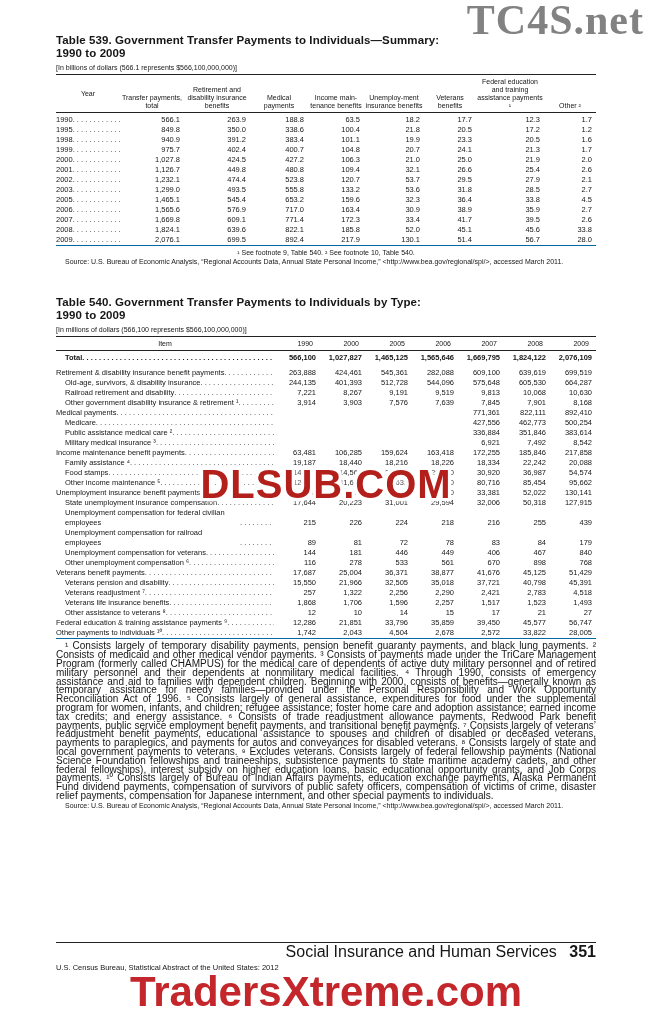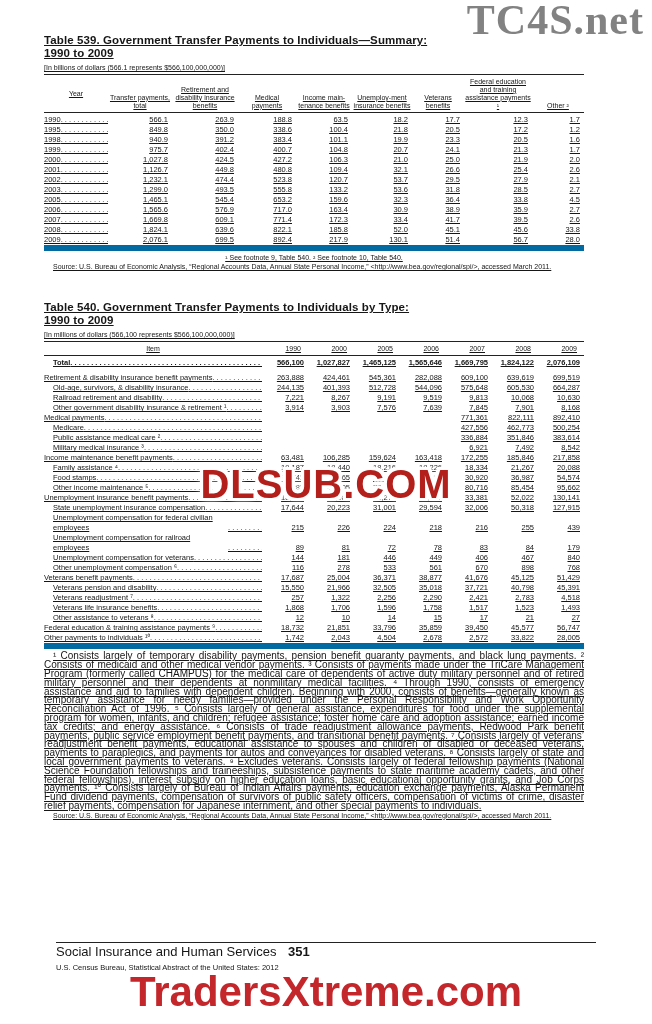--- a/index.html
+++ b/index.html
@@ -1,28 +1,28 @@
 <!DOCTYPE html>
 <html><head>
 <meta charset="utf-8">
 <style>
   * { margin:0; padding:0; box-sizing:border-box; }
   html,body { background:#ffffff; }
   .page {
     position:relative; width:652px; height:1024px; background:#ffffff;
     font-family:"Liberation Sans", sans-serif; color:#161616; overflow:hidden;
   }
-  .content { position:absolute; left:44px; top:34px; width:540px;text-decoration:underline; }
+  .content { position:absolute; left:56px; top:34px; width:540px; }
 
   .tbl-title { font-size:11.5px; font-weight:700; line-height:13px; letter-spacing:.1px; }
   .tbl-title.second { margin-top:30px; }
   .unit-note { font-size:7px; margin:4px 0 3px; }
 
   table { width:100%; border-collapse:collapse; table-layout:fixed; }
-  .t539, .t540 { border-top:1px solid #222; border-bottom:6px solid #0369a1; }
+  .t539, .t540 { border-top:1px solid #222; border-bottom:1px solid #0369a1; }
   th { font-weight:400; font-size:7px; line-height:7.9px; vertical-align:bottom;
        text-align:center; border-bottom:1px solid #222; padding:3px 1px 2px; }
   th.year-h { vertical-align:middle; }
   th.item-h { vertical-align:middle; }
   th.year-col { text-align:right; padding-right:7px; }
   td { font-size:7.5px; line-height:10px; vertical-align:bottom; }
   td.num { text-align:right; padding-right:4px; }
   tr.first-body td { padding-top:2px; }
   tr.gap td { padding-bottom:5px; }
   tr.bold td { font-weight:700; }
@@ -34,21 +34,21 @@
   .leader-flex .dots { flex:1 1 6px; overflow:hidden; white-space:nowrap; }
   .dots::after { content:". . . . . . . . . . . . . . . . . . . . . . . . . . . . . . . . . . . . . . . . . . . . . . . . . . . . . . . . . . . . . . . . . . . . . . . . . ."; }
 
   .fn { font-size:7px; line-height:8.4px; }
   .fn.center { text-align:center; margin-top:3px; }
   .fn.src { text-indent:9px; margin-top:1px; overflow-wrap:anywhere; }
   .fn.para { margin-top:3px; text-indent:9px; text-align:justify; font-size:10px; line-height:8.8px; }
 
   .footer { position:absolute; left:56px; width:540px; top:942px; }
   .footer-rule { border-top:1px solid #222; height:0; margin-bottom:3px; }
-  .footer-line { font-size:13px; line-height:12px; }
+  .footer-line { text-align:right; font-size:16px; line-height:12px; }
   .footer-line .pagenum { font-weight:700; margin-left:8px; }
   .bureau { font-size:7.5px; margin-top:5px; text-align:left; }
 
   
   .wm-top {
     position:absolute; top:-4px; right:8px; font-family:"Liberation Serif", serif;
     font-weight:700; font-size:42px; color:#828282; letter-spacing:1px; z-index:5;
   }
   .wm-mid {
     position:absolute; top:462px; left:0; right:0; text-align:center; z-index:6;
@@ -505,21 +505,21 @@
               <div class="leader-flex ind1">
                 <span class="lbl">Family assistance ⁴</span>
                 <span class="dots"></span>
               </div>
             </td>
             <td class="num">19,187</td>
             <td class="num">18,440</td>
             <td class="num">18,216</td>
             <td class="num">18,226</td>
             <td class="num">18,334</td>
-            <td class="num">21,267</td>
+            <td class="num">22,242</td>
             <td class="num">20,088</td>
           </tr>
           <tr>
             <td>
               <div class="leader-flex ind1">
                 <span class="lbl">Food stamps</span>
                 <span class="dots"></span>
               </div>
             </td>
             <td class="num">14,741</td>
@@ -683,21 +683,21 @@
           <tr>
             <td>
               <div class="leader-flex ind1">
                 <span class="lbl">Veterans life insurance benefits</span>
                 <span class="dots"></span>
               </div>
             </td>
             <td class="num">1,868</td>
             <td class="num">1,706</td>
             <td class="num">1,596</td>
-            <td class="num">1,758</td>
+            <td class="num">2,257</td>
             <td class="num">1,517</td>
             <td class="num">1,523</td>
             <td class="num">1,493</td>
           </tr>
           <tr>
             <td>
               <div class="leader-flex ind1">
                 <span class="lbl">Other assistance to veterans ⁸</span>
                 <span class="dots"></span>
               </div>
@@ -710,21 +710,21 @@
             <td class="num">21</td>
             <td class="num">27</td>
           </tr>
           <tr>
             <td>
               <div class="leader-flex ind0">
                 <span class="lbl">Federal education &amp; training assistance payments ⁹</span>
                 <span class="dots"></span>
               </div>
             </td>
-            <td class="num">18,732</td>
+            <td class="num">12,286</td>
             <td class="num">21,851</td>
             <td class="num">33,796</td>
             <td class="num">35,859</td>
             <td class="num">39,450</td>
             <td class="num">45,577</td>
             <td class="num">56,747</td>
           </tr>
           <tr>
             <td>
               <div class="leader-flex ind0">

